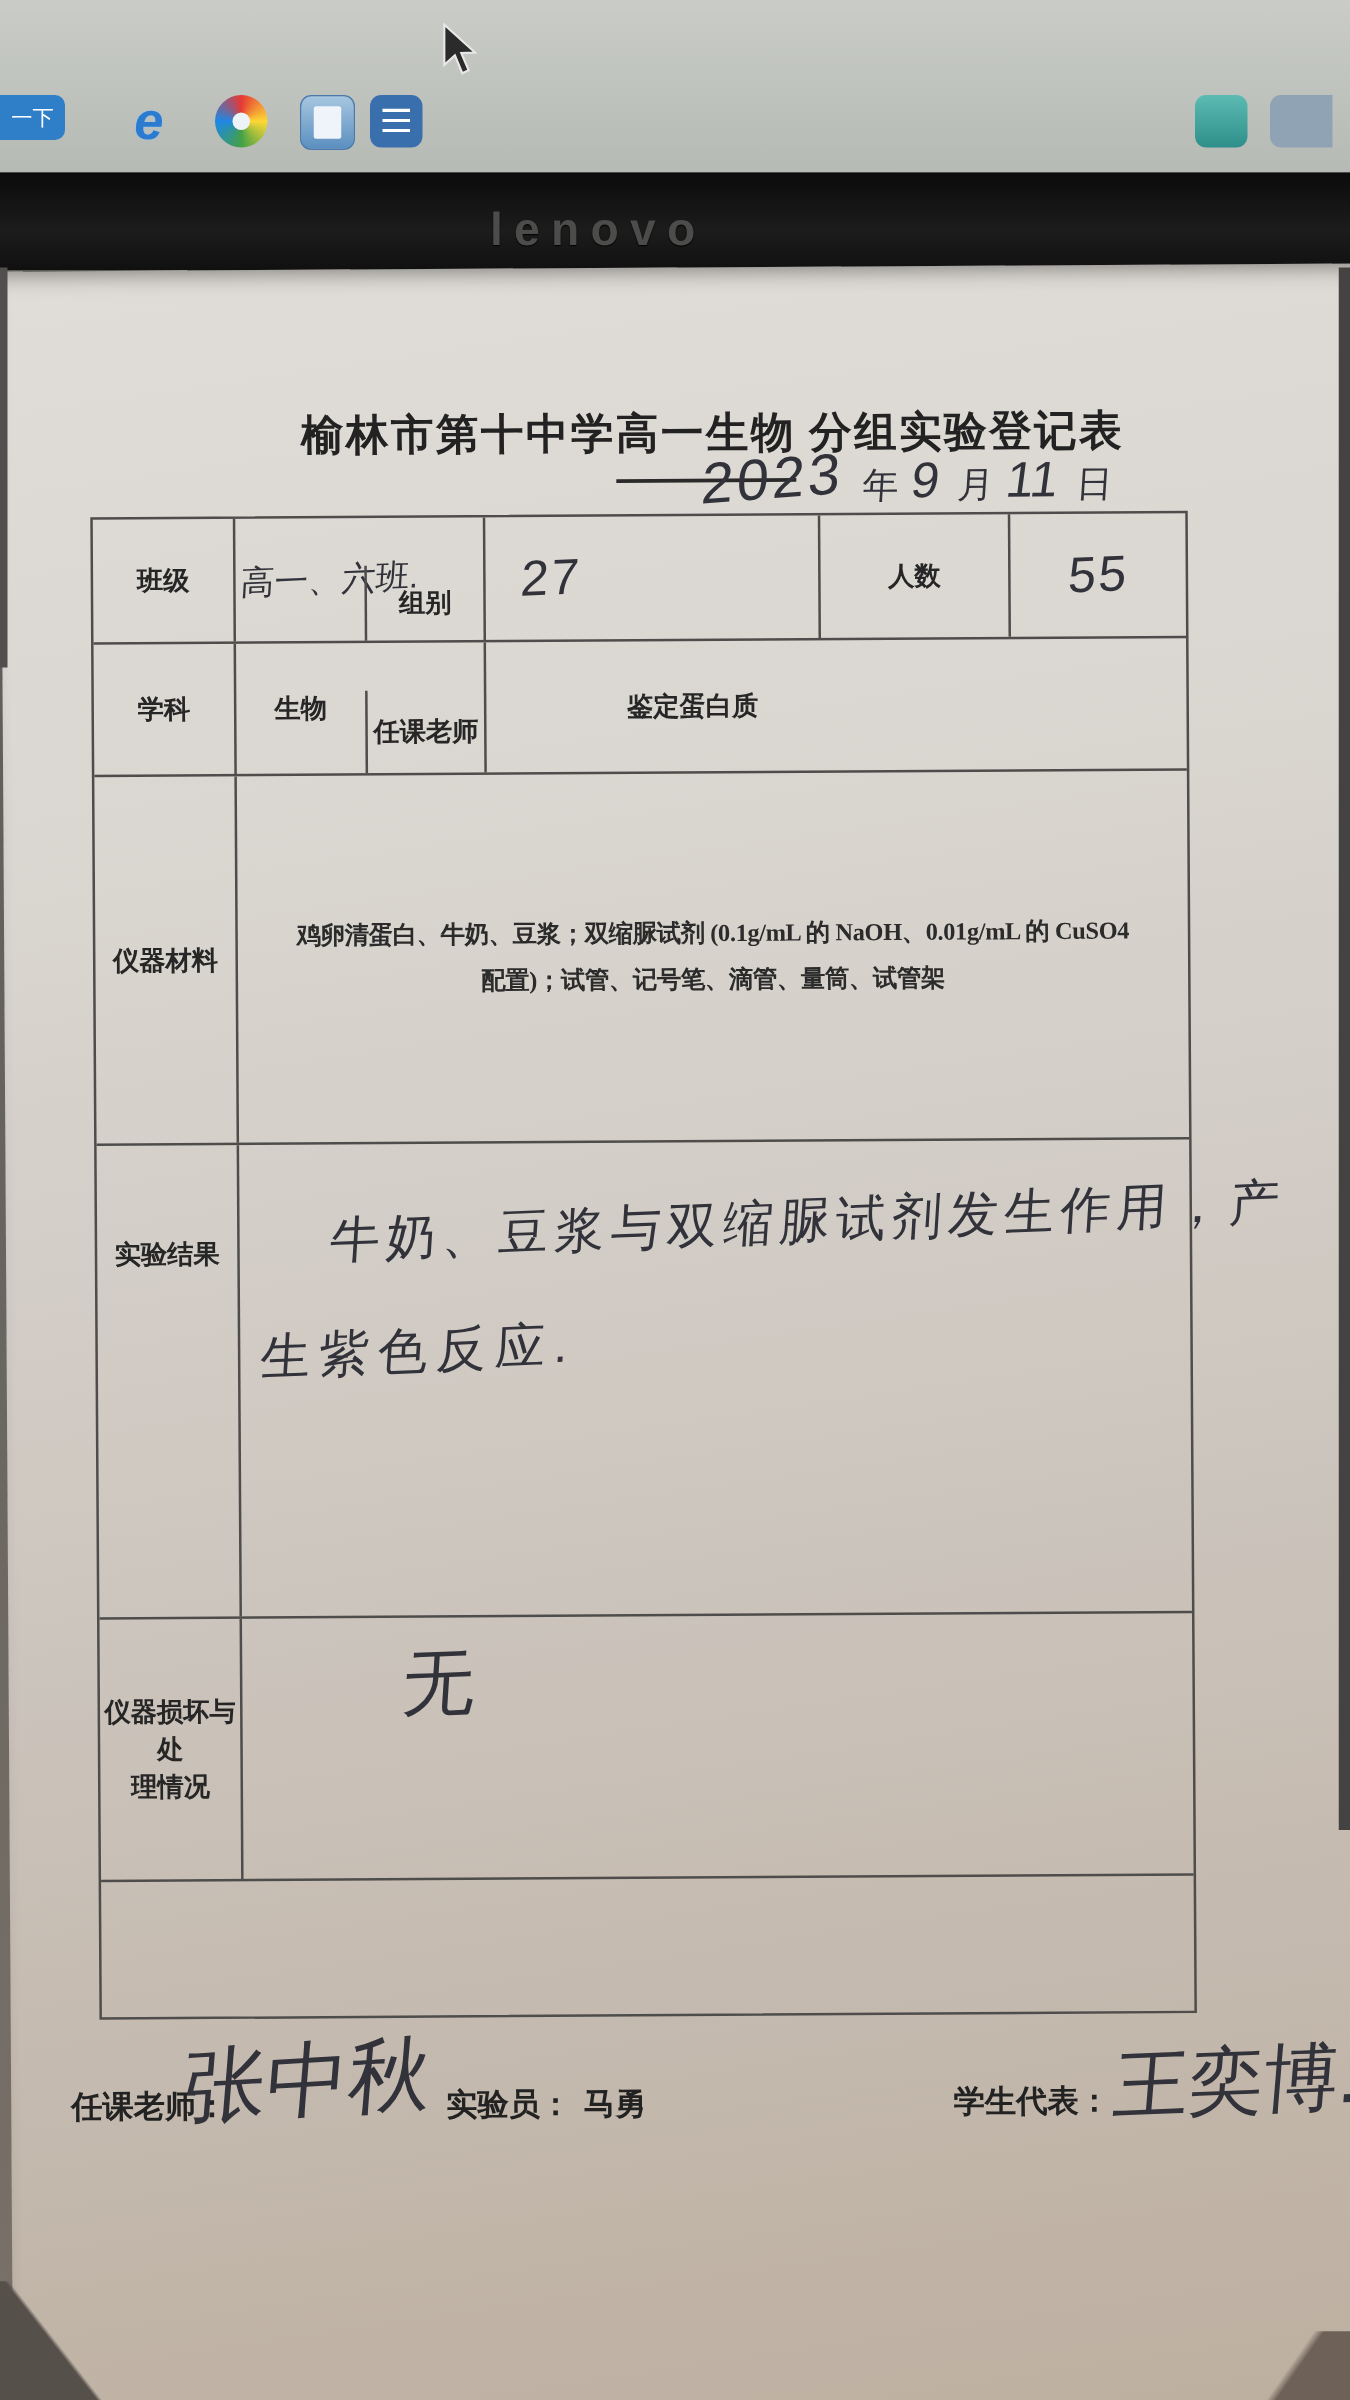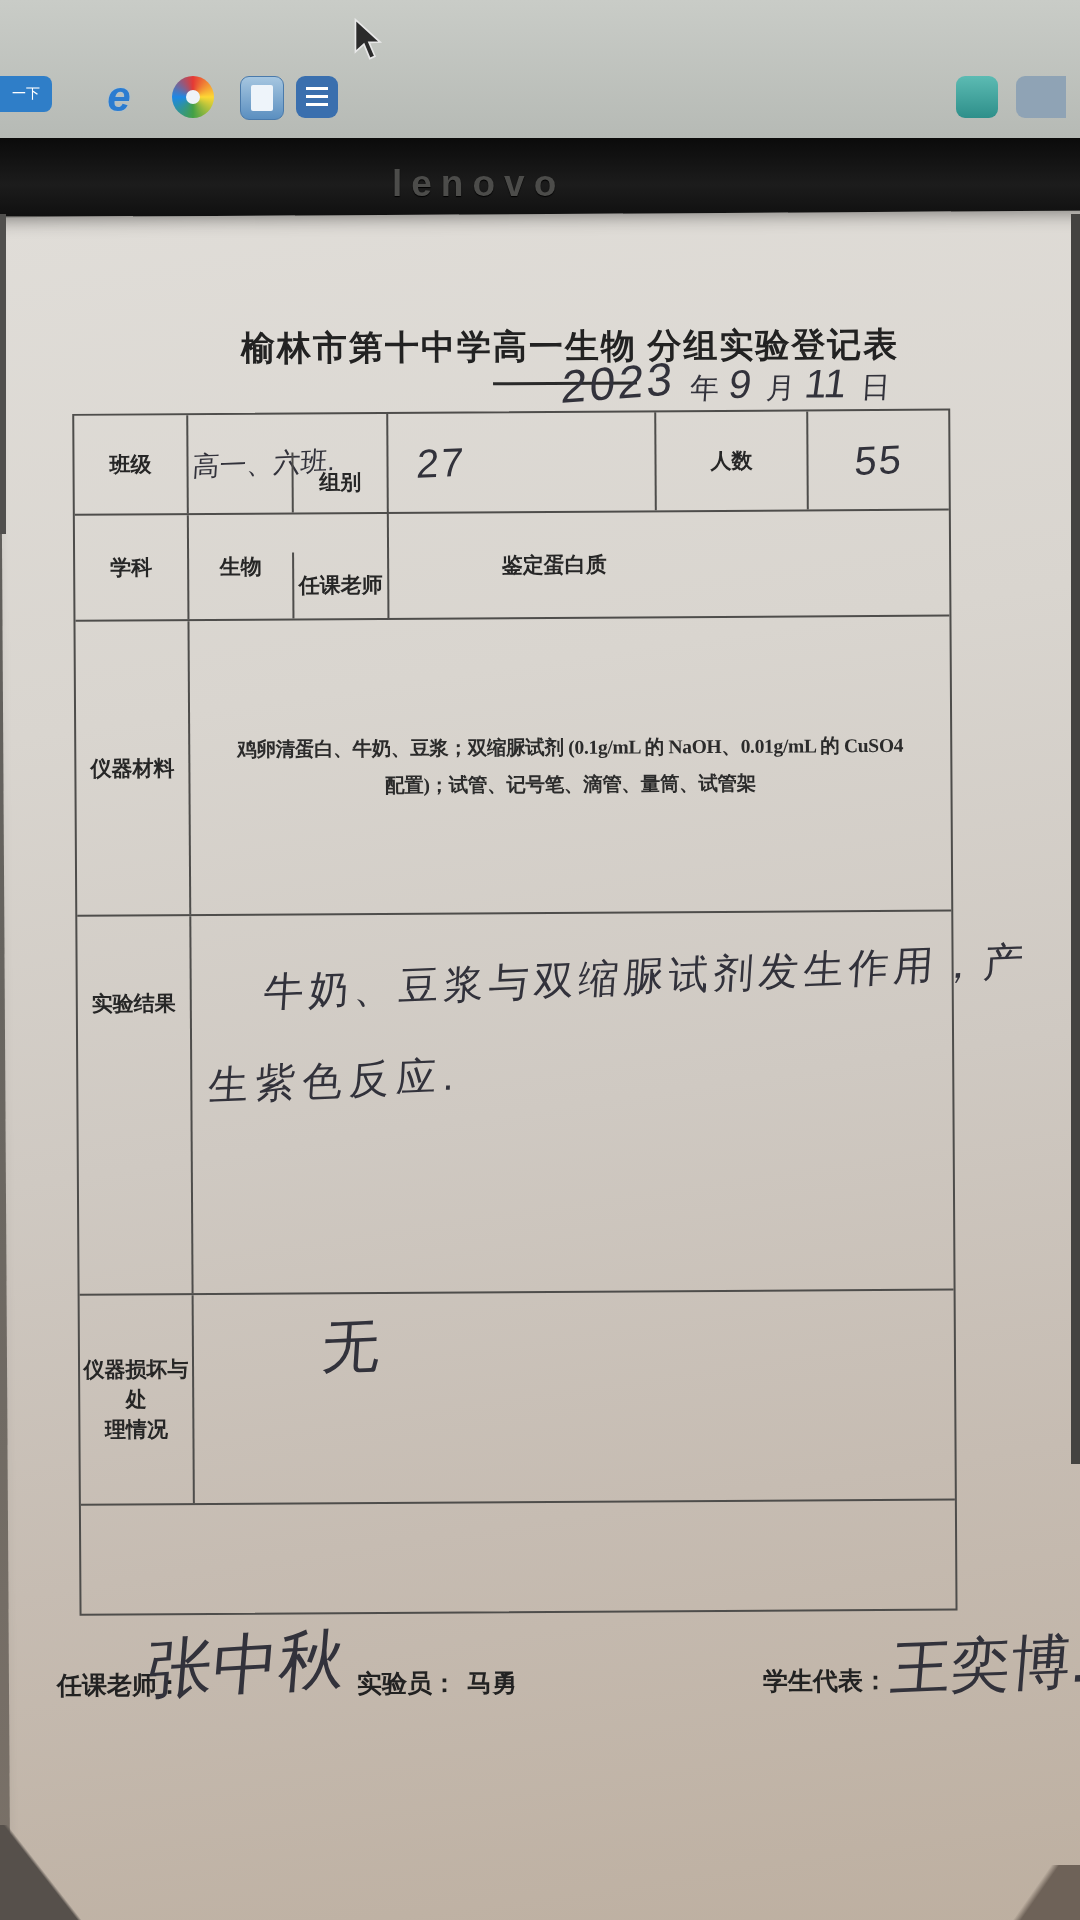--- a/index.html
+++ b/index.html
@@ -3,21 +3,21 @@
 <meta charset="utf-8">
 <style>
   html,body{margin:0;padding:0;background:#3a3a3a;}
   .stage{position:relative;width:1080px;height:1920px;overflow:hidden;
          background:linear-gradient(155deg,#575654 0%,#67645f 40%,#7a7168 78%,#8a7c6d 100%);
          font-family:"Liberation Sans",sans-serif;}
   
   .screen{position:absolute;left:0;top:0;width:1080px;height:138px;
           background:linear-gradient(#c9ccc7,#b6bab5);}
   .chip{position:absolute;left:0;top:76px;width:52px;height:36px;background:#2f7ec8;
-        border-radius:0 8px 8px 0;color:#fff;font-size:14px;display:flex;align-items:center;justify-content:center;}
+        border-radius:0 8px 8px 0;color:#fff;font-size:17px;display:flex;align-items:center;justify-content:center;}
   .dicon{position:absolute;top:76px;width:42px;height:42px;border-radius:9px;
          display:flex;align-items:center;justify-content:center;}
   .i-e{left:98px;background:transparent;color:#2b7cd0;font-size:42px;font-weight:bold;font-style:italic;
        text-shadow:0 0 2px #9cc4e8;}
   .i-color{left:172px;background:conic-gradient(#e53935,#fdd835,#43a047,#1e88e5,#e53935);border-radius:50%;}
   .i-color .dot{width:14px;height:14px;border-radius:50%;background:#eef3f8;}
   .i-b1{left:240px;background:linear-gradient(#a6c6e0,#5b8fc0);border:1px solid #4a7aab;}
   .i-b1 .pg{width:22px;height:26px;background:#eef4fa;border-radius:2px;}
   .i-b2{left:296px;background:#3a6fae;}
   .i-b2 .bars{width:22px;height:20px;background:

